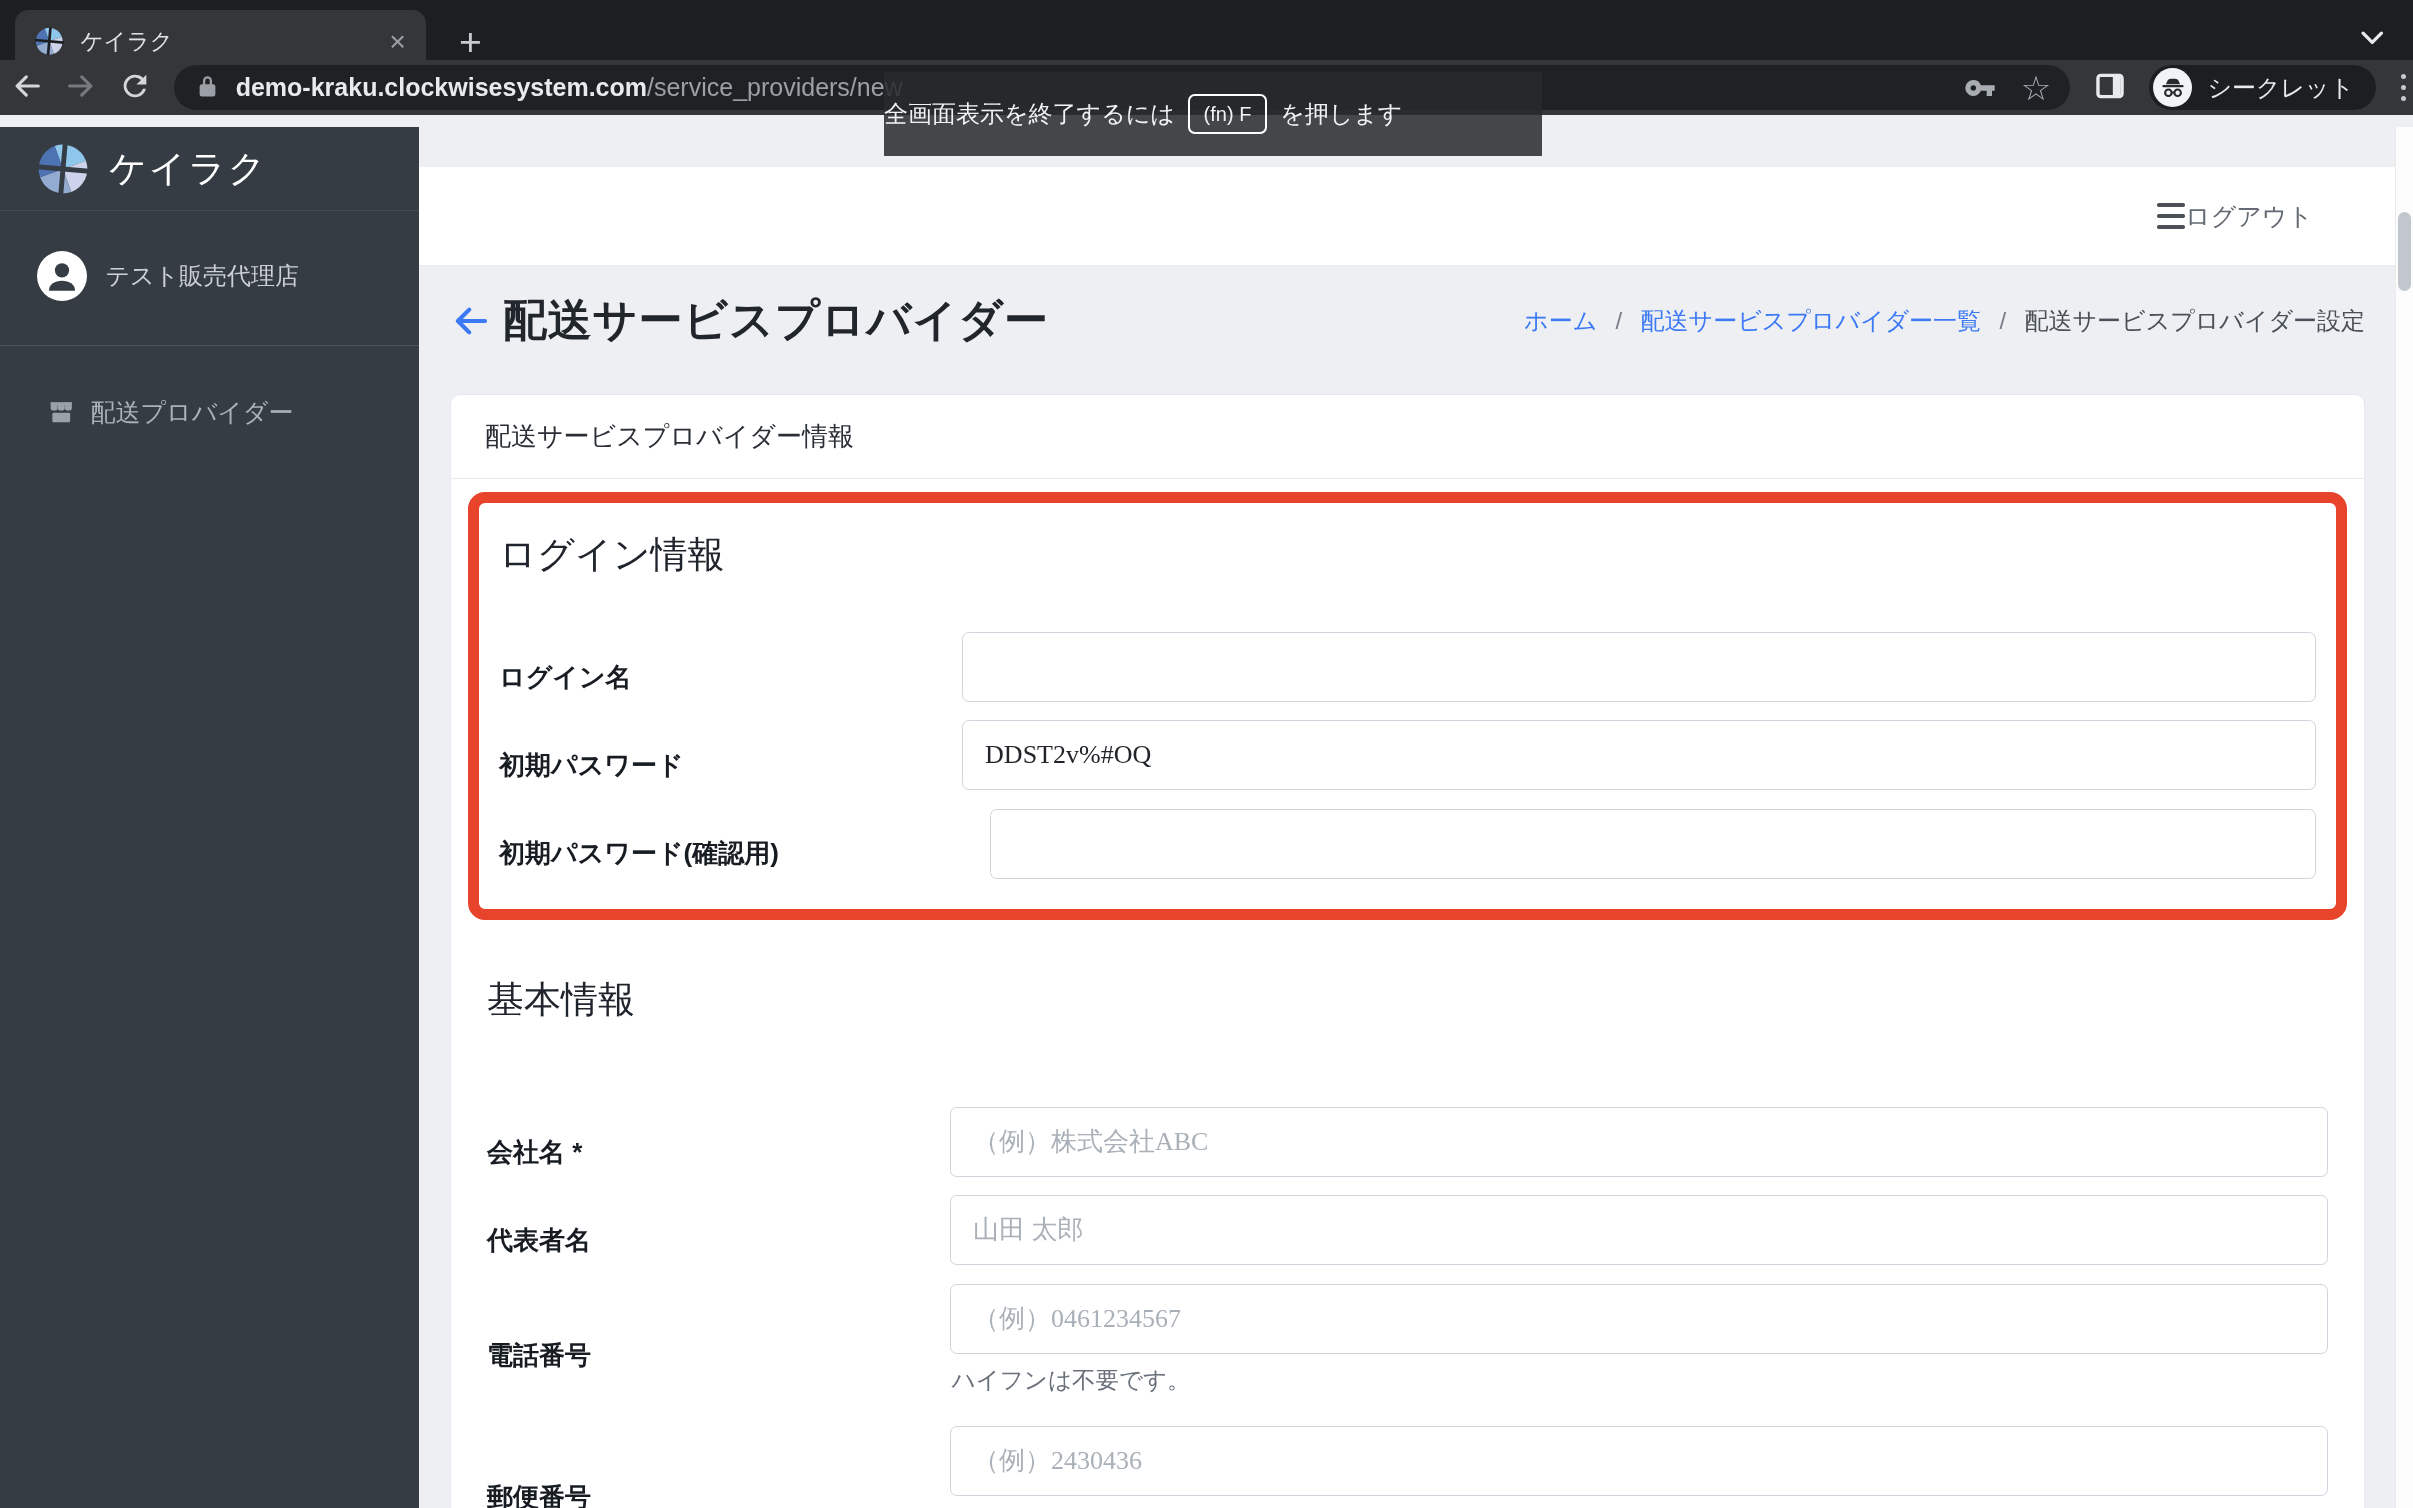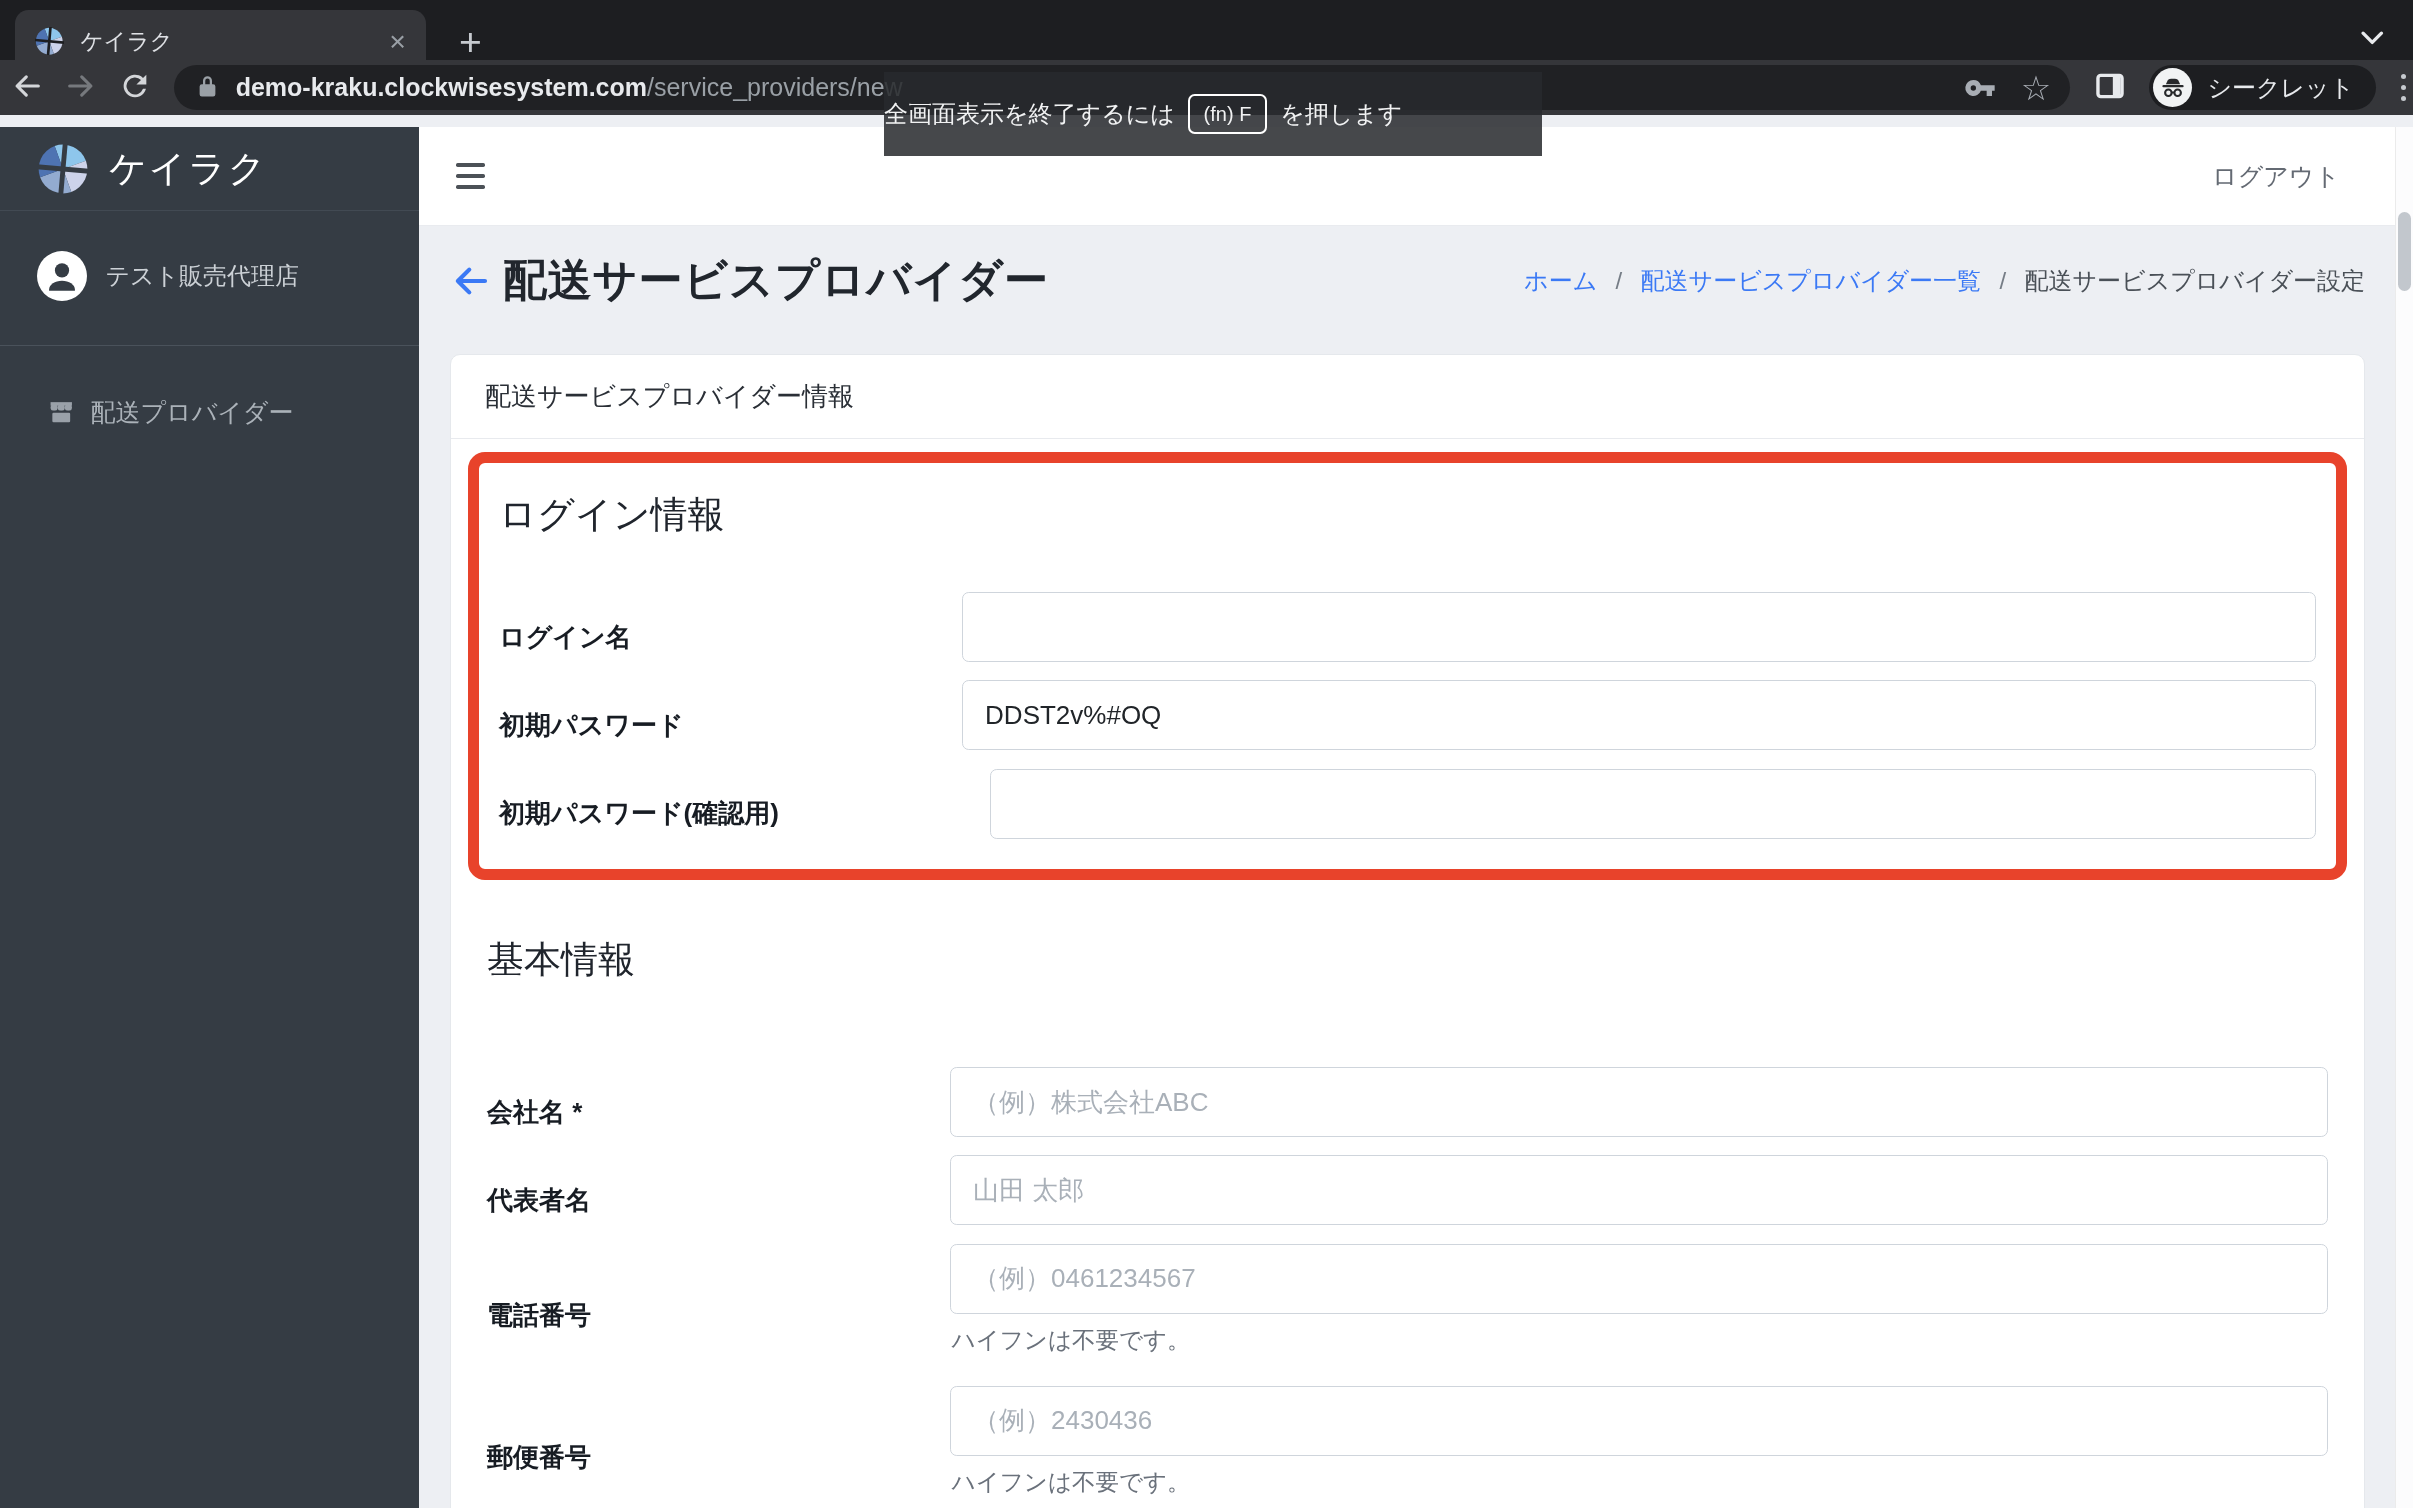--- a/index.html
+++ b/index.html
@@ -48,21 +48,21 @@
   .brand { height:84px; display:flex; align-items:center; padding:0 0 0 37px; border-bottom:0.8px solid #424a53; }
   .brand-name { color:#fff; font-size:37px; margin-left:20px; letter-spacing:1.7px; }
   .user-row { display:flex; align-items:center; padding:0 0 0 37px; margin-top:40px; }
   .user-name { color:#ccd1d6; font-size:24px; margin-left:18.4px; }
   .side-divider { border-top:0.8px solid #4a525b; margin:44px 0 0 0; }
   .menu-item { display:flex; align-items:center; padding:0 0 0 47px; margin-top:50px; cursor:pointer; }
   .menu-label { color:#abb2b9; font-size:25px; margin-left:15px; }
 
   .main { flex:1; background:#edeff3; position:relative; overflow:hidden; }
   .topbar { height:99px; background:#fff; border-bottom:0.8px solid #e9ebef;
-            display:flex; align-items:center; justify-content:space-between; padding:0 73px 0 37px; }
+            display:flex; align-items:center; justify-content:flex-end; padding:0 100px 0 37px;margin-top:40px; }
   .hamburger { display:flex; flex-direction:column; gap:6.7px; cursor:pointer; }
   .hamburger i { display:block; width:28.5px; height:4.2px; border-radius:1.7px; background:#4c5157; }
   .logout { color:#646a73; font-size:25px; cursor:pointer; }
 
   .content { padding:25px 48px 0 31px; }
   .page-head { display:flex; align-items:center; justify-content:space-between; margin-bottom:44px; }
   .page-head-left { display:flex; align-items:center; }
   .page-title { font-size:44px; font-weight:600; color:#21262d; margin-left:11px; letter-spacing:0.8px; }
   .breadcrumb { font-size:24px; white-space:nowrap; }
   .breadcrumb .lnk { color:#3b79f5; cursor:pointer; }
@@ -78,21 +78,21 @@
   .red-box .section-title { margin:11.7px 0 52px 11.7px; }
   .plain-section { padding:0 19px; }
   .plain-section .section-title { margin:5px 0 82px 0; }
 
   .frow { display:flex; align-items:center; margin:0 11.7px 18.4px 11.7px; }
   .plain-section .frow { margin-left:0; margin-right:0; }
   .frow .flabel { width:463px; flex:0 0 auto; font-size:26px; font-weight:bold; color:#171c23; padding-top:20px; }
   .ffield { flex:1; }
   .tinput { width:100%; height:70px; border:1.7px solid #cfd5dc; border-radius:6.7px; background:#fff;
             font-size:26px; color:#212529; padding:0 22px; outline:none;
-            font-family:Liberation Sans, sans-serif; }
+            font-family:Liberation Serif, serif; }
   .tinput::placeholder { color:#a9b0b8; opacity:1; }
   .fhelp { font-size:23.5px; color:#6a717b; margin:10px 0 11.7px 1.7px; }
 
   
   .scrollbar { position:absolute; right:0; top:127px; width:18.4px; height:1381px;
                background:#fcfcfd; border-left:0.8px solid #ebebeb; z-index:40; }
   .scroll-thumb { position:absolute; left:2.5px; top:85px; width:12.6px; height:79px;
                   border-radius:6.7px; background:#c2c7cd; }
 </style>
 </head>

